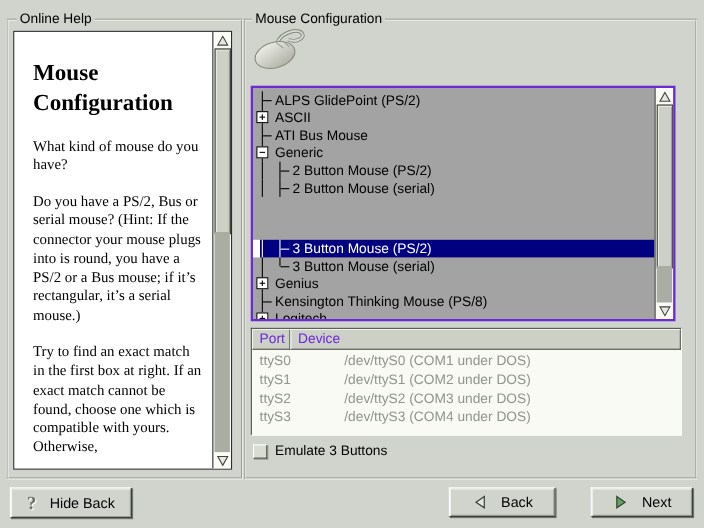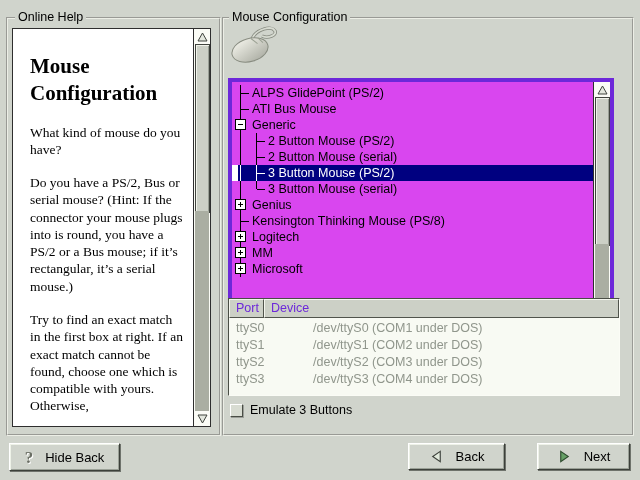--- a/index.html
+++ b/index.html
@@ -40,37 +40,37 @@
     position:absolute;left:1px;width:13px;background:#ccd0c6;
     border:1px solid #40443e;
     box-shadow:inset 1px 1px 0 #f0f2ea, inset -1px -1px 0 #9aa096;
   }
   .strack{position:absolute;left:1px;width:14px;background:#aaaea2;}
   
   #main-frame{left:222px;top:17px;width:408px;height:415px;}
   #mouse-icon{position:absolute;left:4px;top:5px;width:52px;height:42px;}
   
   #tree{
-    position:absolute;left:4px;top:59px;width:386px;height:240px;
-    background:#d946ef;border:4px solid #6d28d9;box-sizing:border-box;overflow:hidden;
+    position:absolute;left:4px;top:59px;width:386px;height:214px;
+    background:#a3a3a3;border:2px solid #6d28d9;box-sizing:border-box;overflow:hidden;
   }
   #tree-rows{position:absolute;left:0;top:0;right:17px;bottom:0;padding-top:3px;}
   .trow{position:relative;height:16px;line-height:16px;font-size:12.5px;white-space:nowrap;}
   .trow .tlabel{position:absolute;top:0;}
   .tlabel.lv0{left:20px;} .tlabel.lv1{left:36px;}
   .t1{position:absolute;left:8px;top:0;bottom:0;width:1px;background:#000;}
   .t2{position:absolute;left:24px;top:0;bottom:0;width:1px;background:#000;}
   .t2.half{bottom:auto;height:8px;}
   .tick{position:absolute;top:8px;height:1px;background:#000;}
   .tick.tk0{left:9px;width:8px;}
   .tick.tk1{left:25px;width:8px;}
   .pm{position:absolute;left:3px;top:2px;width:9px;height:9px;background:#fff;border:1px solid #000;}
   .pm .ph{position:absolute;left:2px;top:4px;width:5px;height:1px;background:#000;}
   .pm .pv{position:absolute;left:4px;top:2px;width:1px;height:5px;background:#000;}
-  .trow.sel{background:linear-gradient(to right,#ffffff 0,#ffffff 6px,#000080 6px);}
+  .trow.sel{background:linear-gradient(to right,#ffffff 0,#ffffff 6px,#000080 6px);margin-top:39px;}
   .trow.sel .tlabel{color:#ffffff;}
   .trow.sel .t1,.trow.sel .t2,.trow.sel .tick{background:#ffffff;}
   
   #port-table{
     position:absolute;left:4px;top:279px;width:392px;height:98px;
     background:#f8faf3;border:1px solid;border-color:#4a4e46 #fbfcf6 #fbfcf6 #4a4e46;
     box-sizing:border-box;overflow:hidden;
   }
   #port-table-header{display:grid;grid-template-columns:35px 1fr;height:19px;}
   .hcell{
@@ -159,20 +159,28 @@
 
     <div id="tree">
       <div id="tree-rows">
           <div class="trow">
             <span class="t1"></span>
             <span class="tick tk0"></span>
             <span class="tlabel lv0">ALPS GlidePoint (PS/2)</span>
           </div>
           <div class="trow">
             <span class="t1"></span>
+            <span class="pm">
+              <span class="ph"></span>
+              <span class="pv"></span>
+            </span>
+            <span class="tlabel lv0">ASCII</span>
+          </div>
+          <div class="trow">
+            <span class="t1"></span>
             <span class="tick tk0"></span>
             <span class="tlabel lv0">ATI Bus Mouse</span>
           </div>
           <div class="trow">
             <span class="t1"></span>
             <span class="pm">
               <span class="ph"></span>
             </span>
             <span class="tlabel lv0">Generic</span>
           </div>

